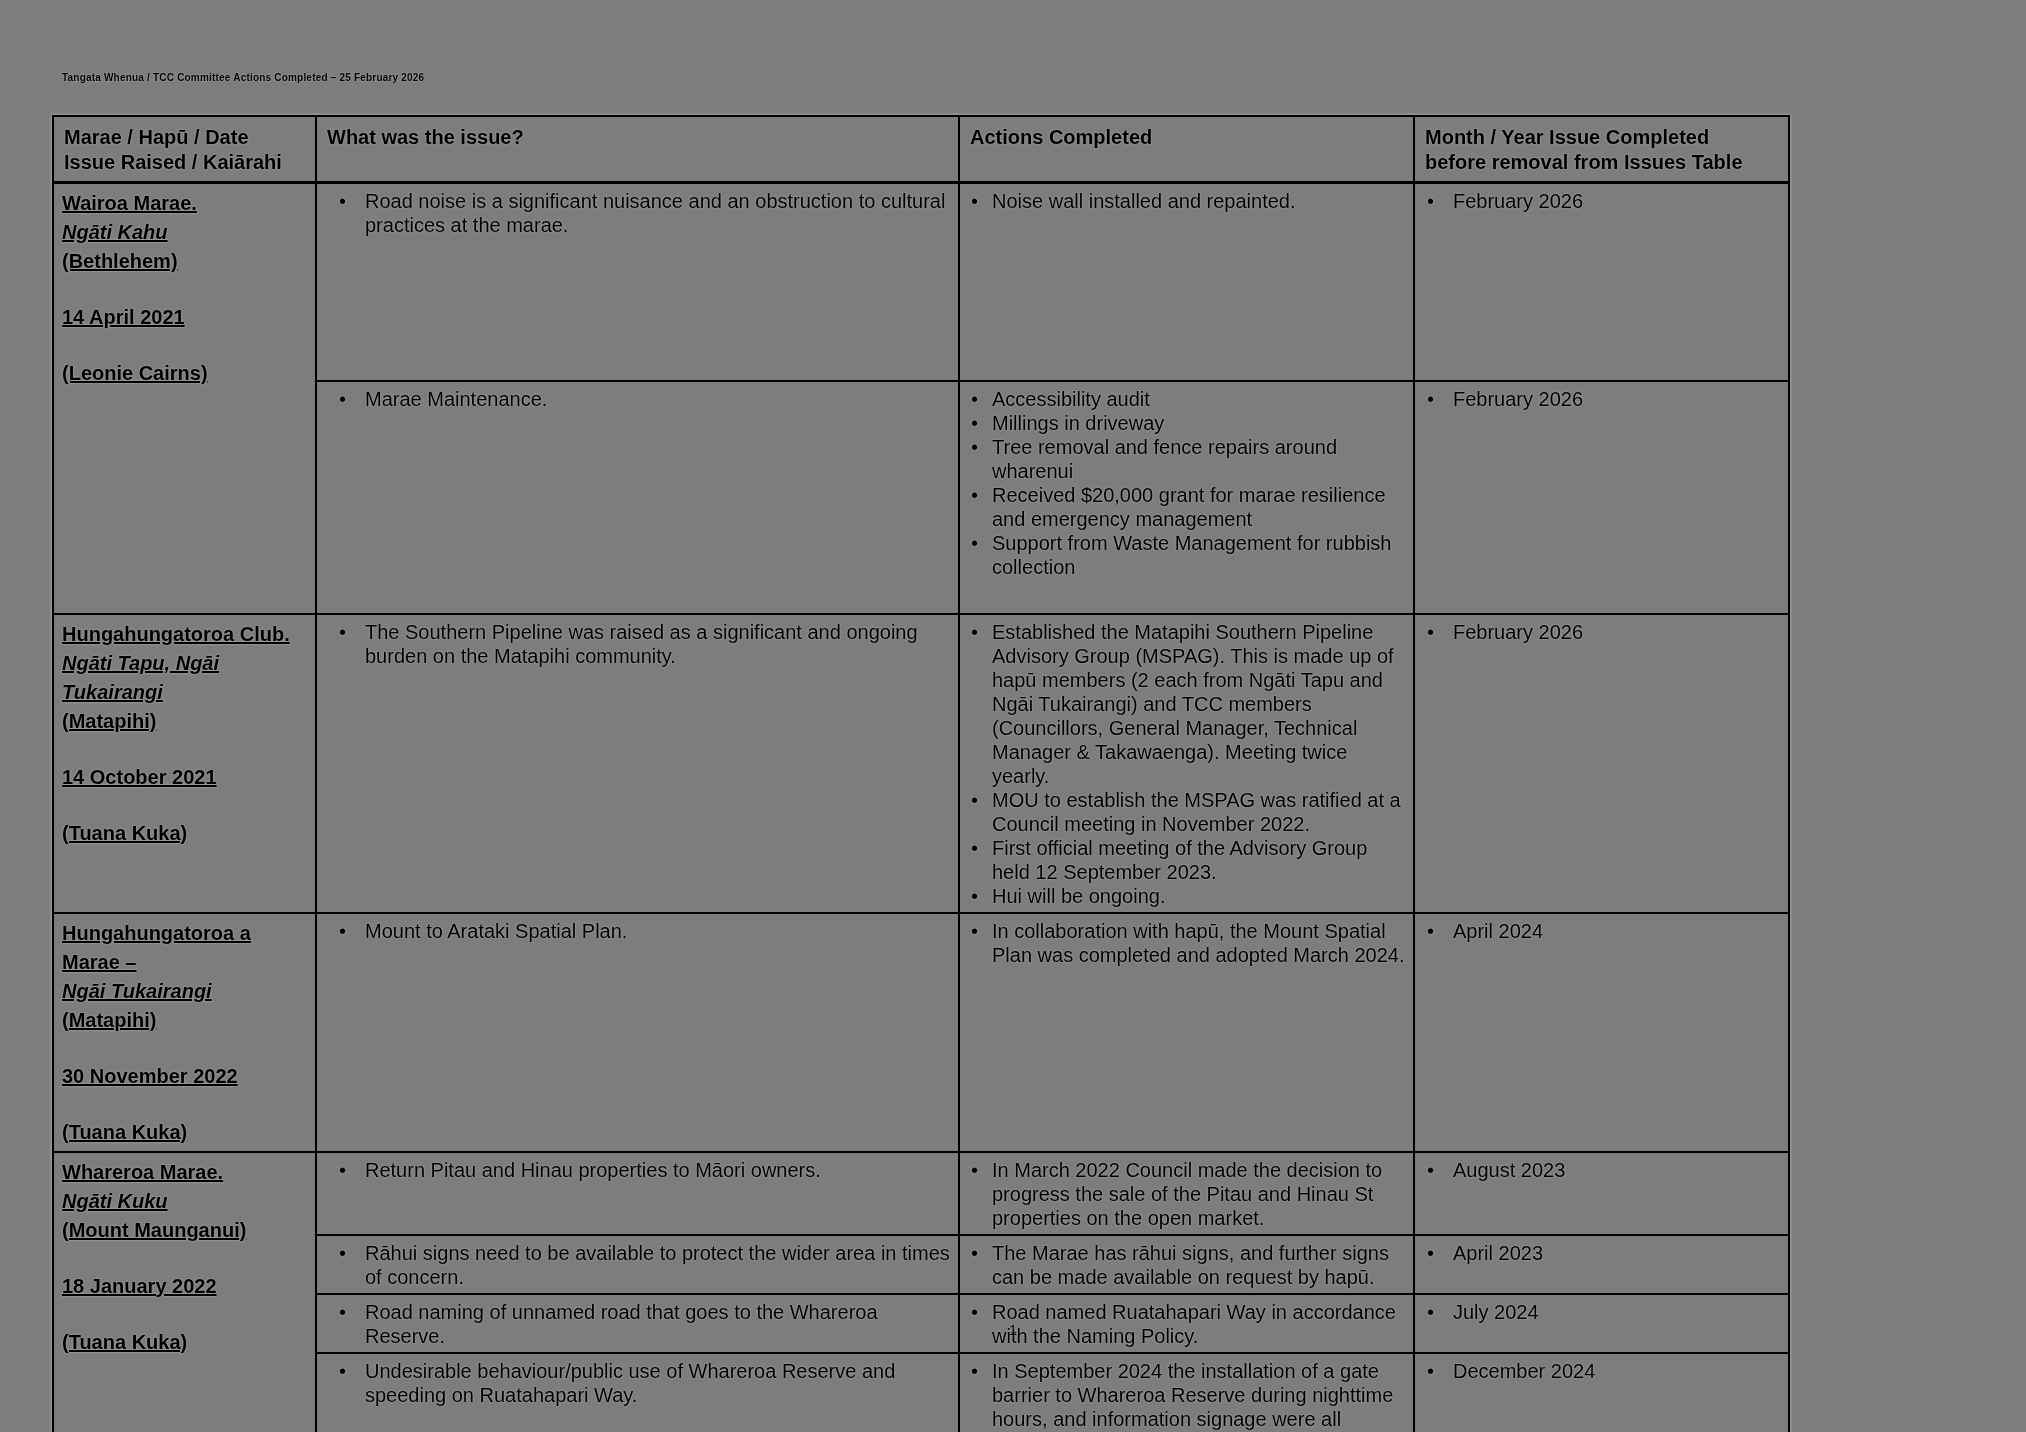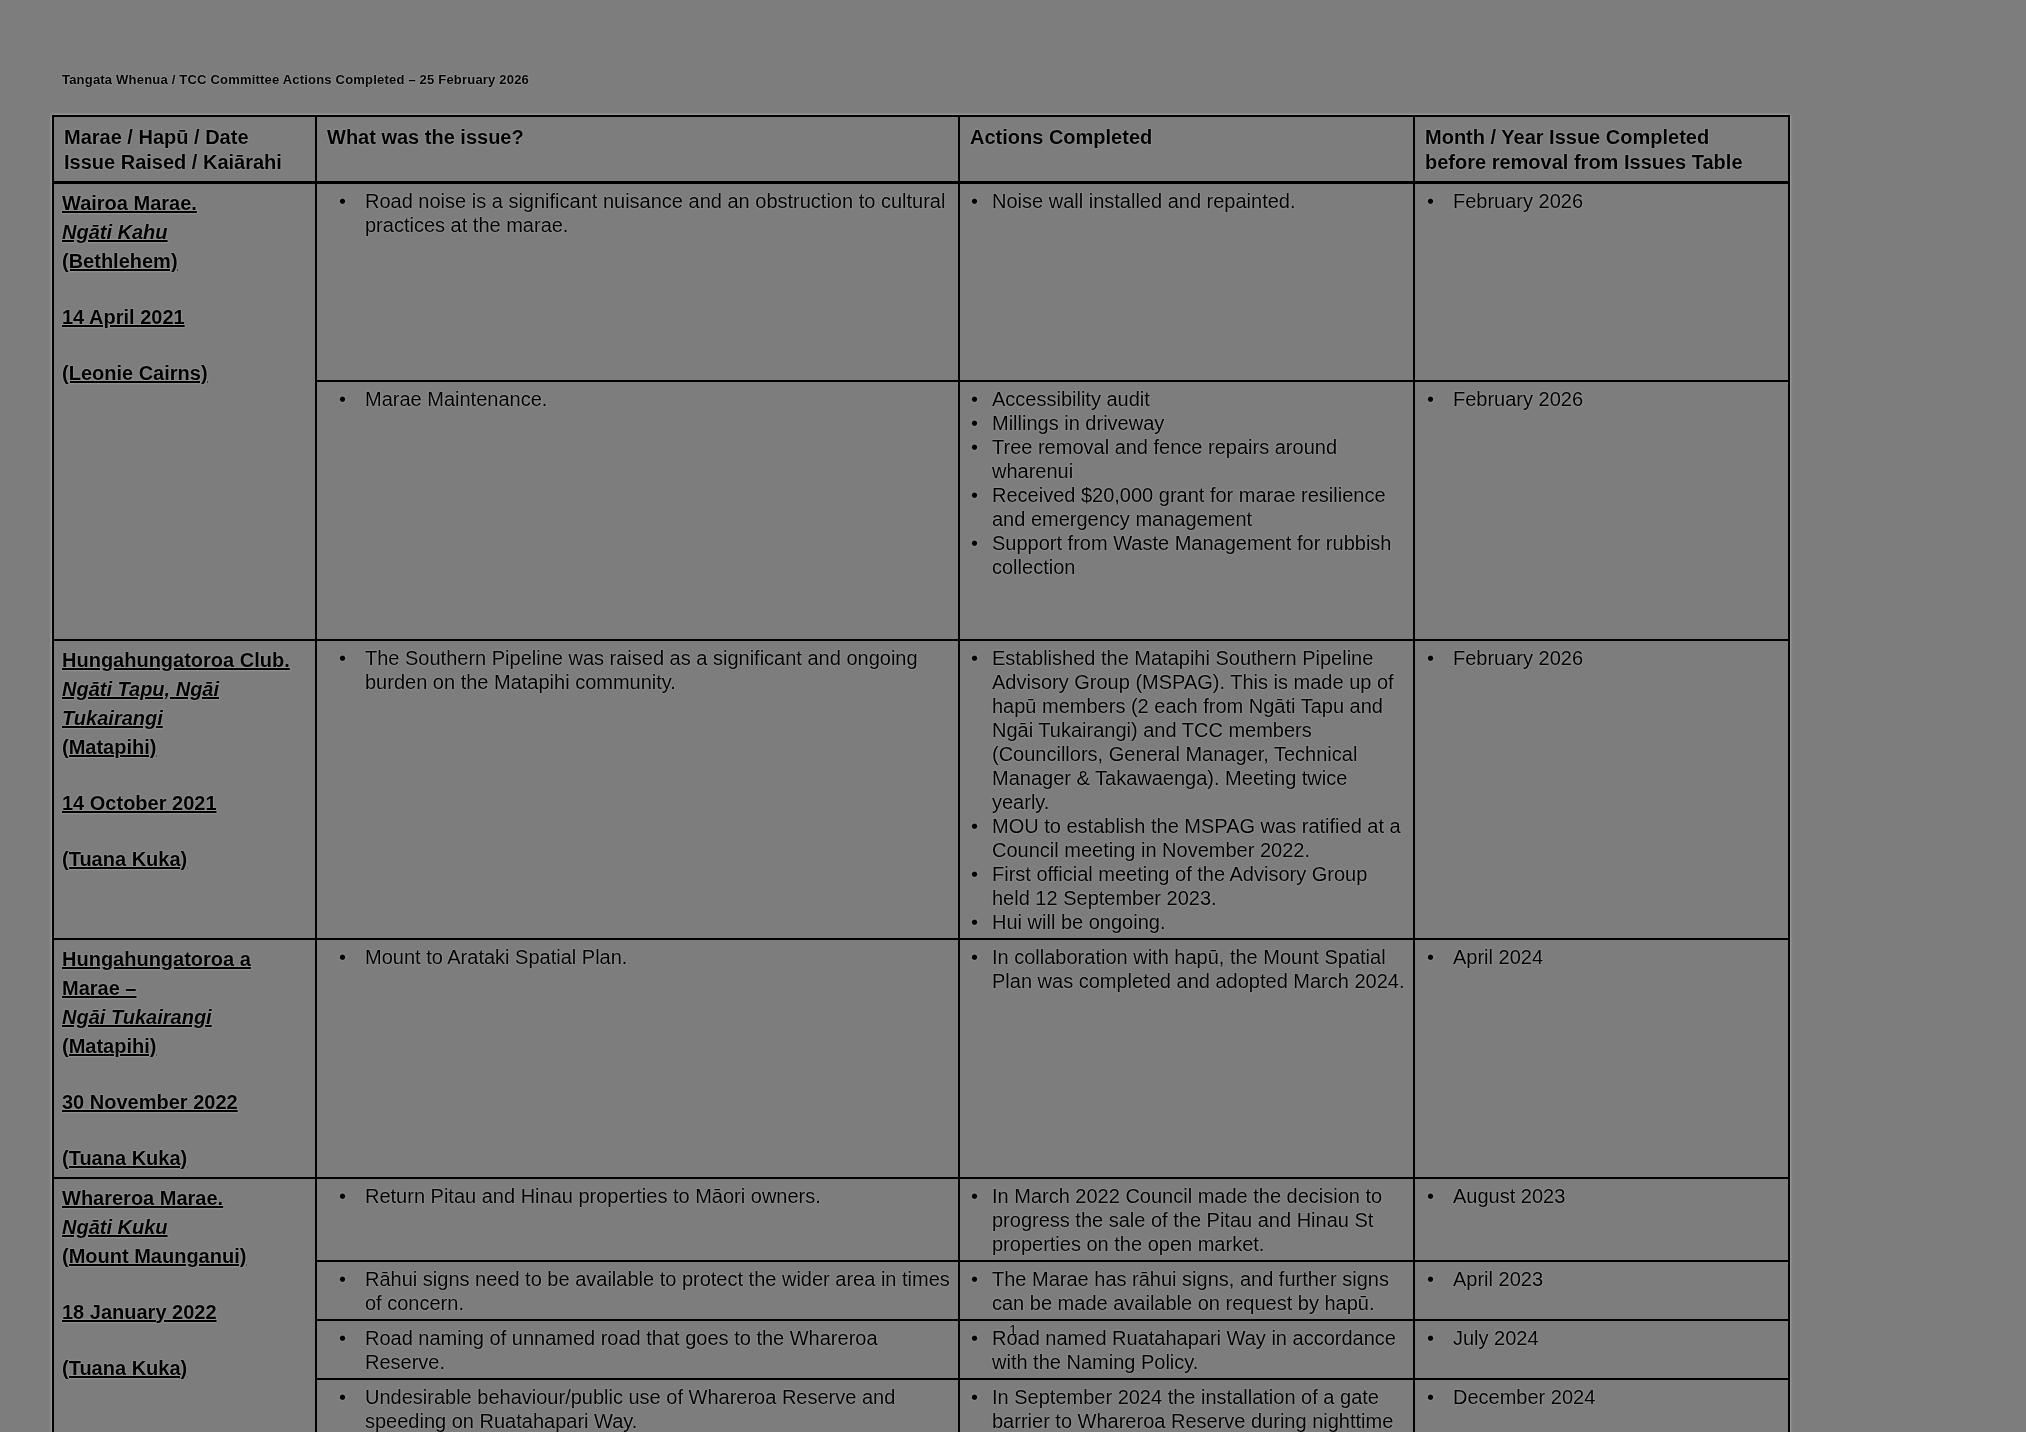--- a/index.html
+++ b/index.html
@@ -6,21 +6,21 @@
   body{
     width:2026px;height:1432px;position:relative;
     background:#7d7d7d;
     font-family:"Liberation Sans",sans-serif;
     color:#000;
     text-shadow:0 0 2px rgba(255,255,255,0.45);
     -webkit-font-smoothing:antialiased;
   }
   .doc-title{
     position:absolute;left:62px;top:72px;
-    font-size:13px;font-weight:bold;letter-spacing:0.2px;
+    font-size:10px;font-weight:bold;letter-spacing:0.2px;
   }
   table.actions{
     position:absolute;left:52px;top:115px;
     width:1736px;border-collapse:collapse;table-layout:fixed;
     box-shadow:0 0 3px rgba(255,255,255,0.5);
   }
   table.actions td{
     border:2px solid #000;
     vertical-align:top;
     font-size:20px;line-height:24px;
@@ -88,21 +88,21 @@
     <td class="c2">
       <div class="bi">Road noise is a significant nuisance and an obstruction to cultural practices at the marae.</div>
     </td>
     <td class="c3">
       <div class="bi">Noise wall installed and repainted.</div>
     </td>
     <td class="c4">
       <div class="bi">February 2026</div>
     </td>
   </tr>
-  <tr style="height:259px">
+  <tr style="height:233px">
     <td class="c2">
       <div class="bi">Marae Maintenance.</div>
     </td>
     <td class="c3">
       <div class="bi">Accessibility audit</div>
       <div class="bi">Millings in driveway</div>
       <div class="bi">Tree removal and fence repairs around wharenui</div>
       <div class="bi">Received $20,000 grant for marae resilience and emergency management</div>
       <div class="bi">Support from Waste Management for rubbish collection</div>
     </td>

